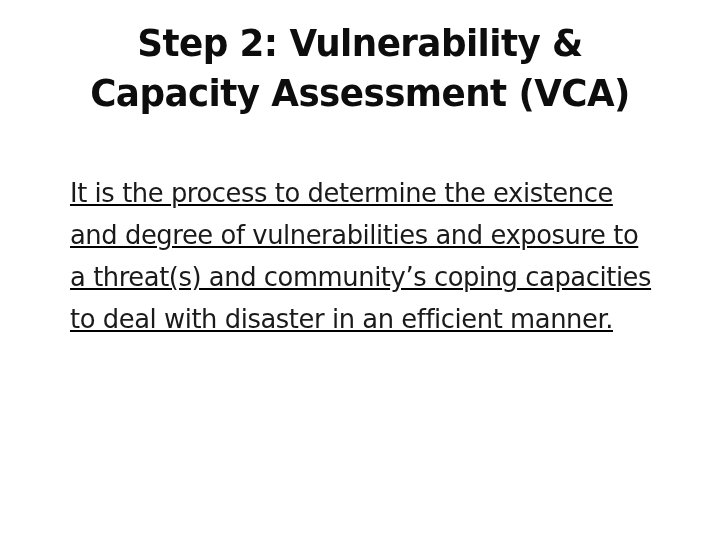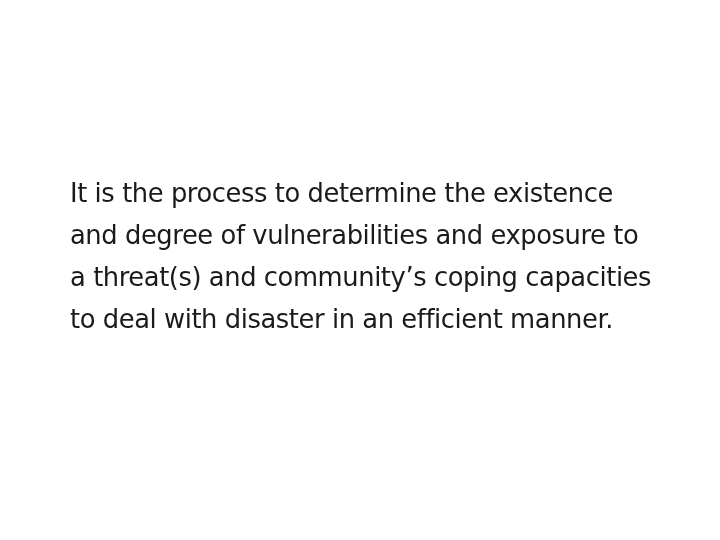--- a/index.html
+++ b/index.html
@@ -43,39 +43,43 @@
     white-space: normal;
   }
 
   
   .body-block {
     position: absolute;
     left: 70px;
     top: 172px;
     width: 610px;
     text-align: left;
+    text-decoration: underline;
   }
   .body-line {
     margin: 0;
     font-family: "DejaVu Sans", "Liberation Sans", sans-serif;
     font-size: 27px;
     line-height: 42px;
     font-weight: normal;
     color: #1a1a1a;
     letter-spacing: -0.45px;
     transform: scaleX(0.955);
     transform-origin: left top;
     white-space: nowrap;
   }
 </style>
 </head>
 <body>
 
 <div class="slide">
 
+  <div class="title-block">
+    <h1 class="slide-title">Step 2: Vulnerability &amp; Capacity Assessment (VCA)</h1>
+  </div>
 
   <div class="body-block">
     <p class="body-line">It is the process to determine the existence</p>
     <p class="body-line">and degree of vulnerabilities and exposure to</p>
     <p class="body-line">a threat(s) and community’s coping capacities</p>
     <p class="body-line">to deal with disaster in an efficient manner.</p>
   </div>
 
 </div>
 

